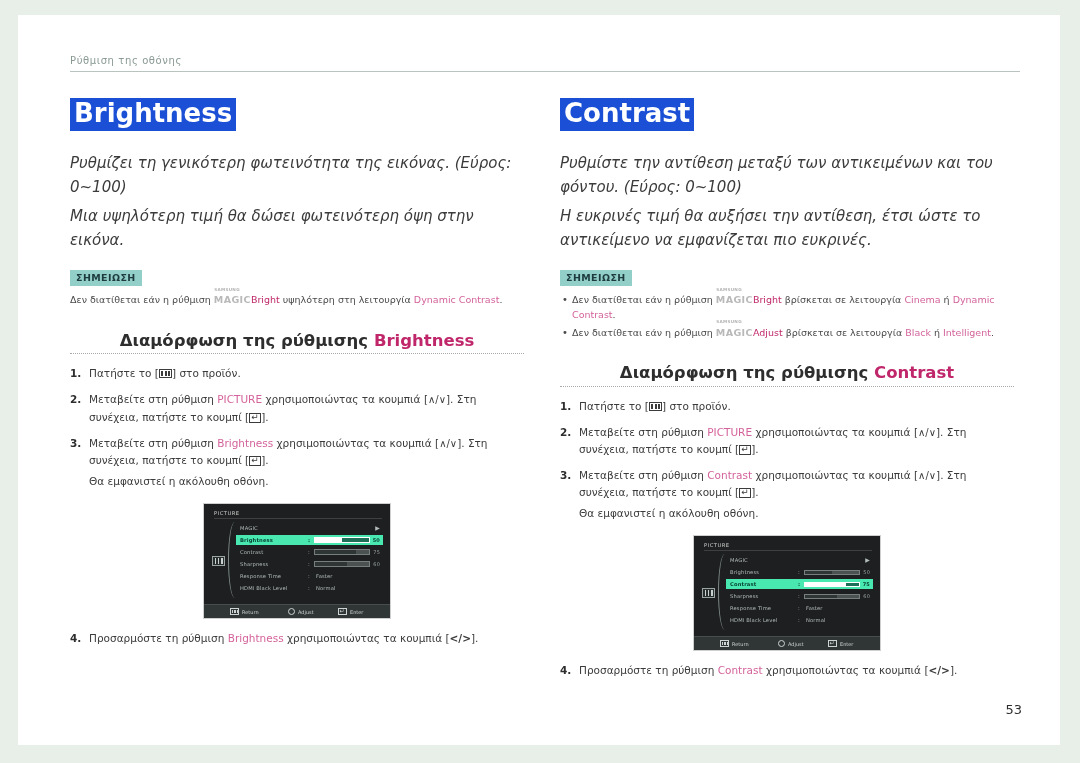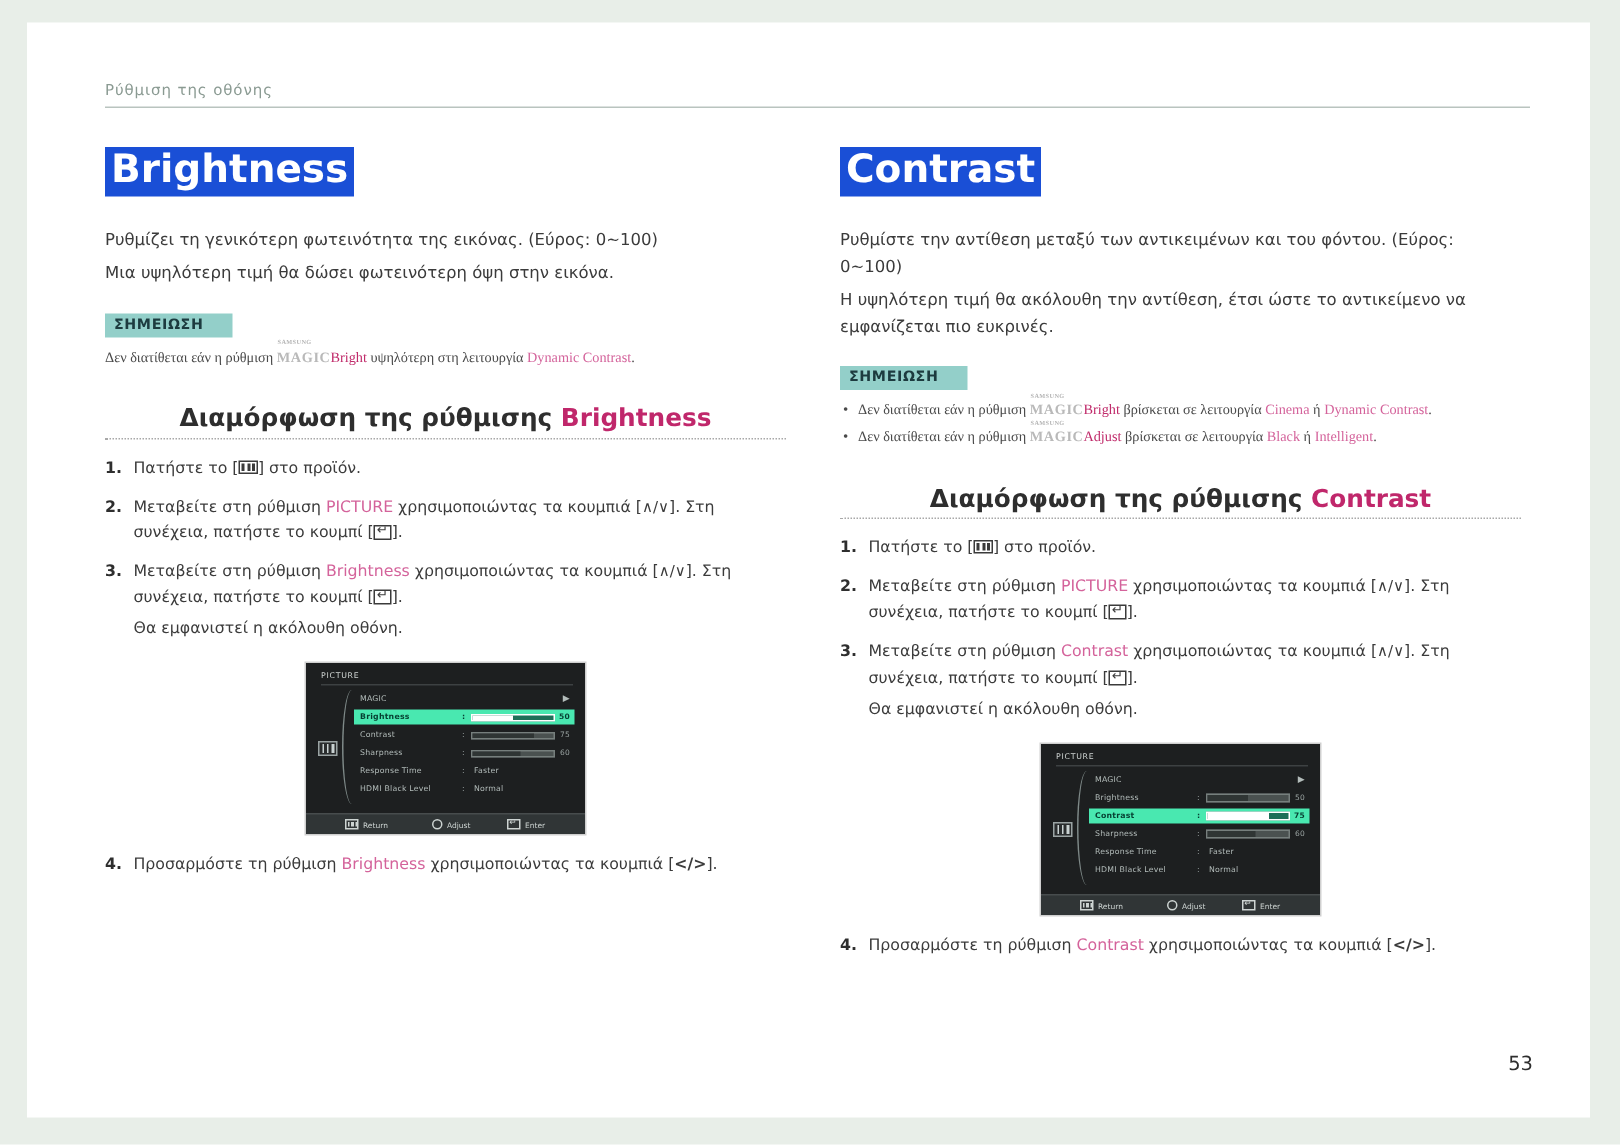--- a/index.html
+++ b/index.html
@@ -54,43 +54,43 @@
     background: #1a4fd6;
     color: #ffffff;
     font-size: 26px;
     font-weight: bold;
     line-height: 1.12;
     padding: 1px 4px 3px 4px;
     margin: 0 0 20px 0;
   }
   
   p.body {
-    font-size: 11px;
+    font-size: 15px;
     color: #3b3b3b;
     line-height: 1.62;
     margin: 0 0 8px 0;
+    font-style: italic;
   }
   p.body.tight { margin-bottom: 4px; }
   
   .note-badge {
     display: inline-block;
     background: #93cfc9;
     color: #1d3b3f;
     font-size: 9.5px;
     font-weight: bold;
     letter-spacing: 0.4px;
-    padding: 2px 19px 3px 6px;
+    padding: 2px 6px 3px 6px;
     margin: 10px 0 7px 0;
   }
   .note-line {
     font-size: 9.5px;
     color: #4a4a4a;
     line-height: 1.55;
     margin: 0 0 3px 0;
-    font-family: Liberation Serif, serif;
   }
   .note-bullet {
     position: relative;
     padding-left: 12px;
   }
   .note-bullet:before {
     content: "\2022";
     position: absolute;
     left: 2px;
     top: -1px;
@@ -533,21 +533,21 @@
           <li>
             <span class="num">4.</span><span>Προσαρμόστε τη ρύθμιση </span><span class="pink-l">Brightness</span><span> χρησιμοποιώντας τα κουμπιά [</span><span class="key-lr">&lt;/&gt;</span><span>].</span>
           </li>
         </ol>
       </div>
 
       <div class="col">
         <div class="sec-title">Contrast</div>
 
         <p class="body tight">Ρυθμίστε την αντίθεση μεταξύ των αντικειμένων και του φόντου. (Εύρος: 0~100)</p>
-        <p class="body">Η υψηλότερη τιμή θα ακόλουθη την αντίθεση, έτσι ώστε το αντικείμενο να εμφανίζεται πιο ευκρινές.</p>
+        <p class="body">Η ευκρινές τιμή θα αυξήσει την αντίθεση, έτσι ώστε το αντικείμενο να εμφανίζεται πιο ευκρινές.</p>
 
         <div class="note-badge">ΣΗΜΕΙΩΣΗ</div>
 
         <div class="note-line note-bullet">
           <span>Δεν διατίθεται εάν η ρύθμιση </span><span class="magic"><span class="samsung">SAMSUNG</span><span class="magicword">MAGIC</span><span class="suffix">Bright</span></span><span> βρίσκεται σε λειτουργία </span><span class="pink-l">Cinema</span><span> ή </span><span class="pink-l">Dynamic Contrast</span><span>.</span>
         </div>
 
         <div class="note-line note-bullet">
           <span>Δεν διατίθεται εάν η ρύθμιση </span><span class="magic"><span class="samsung">SAMSUNG</span><span class="magicword">MAGIC</span><span class="suffix">Adjust</span></span><span> βρίσκεται σε λειτουργία </span><span class="pink-l">Black</span><span> ή </span><span class="pink-l">Intelligent</span><span>.</span>
         </div>

